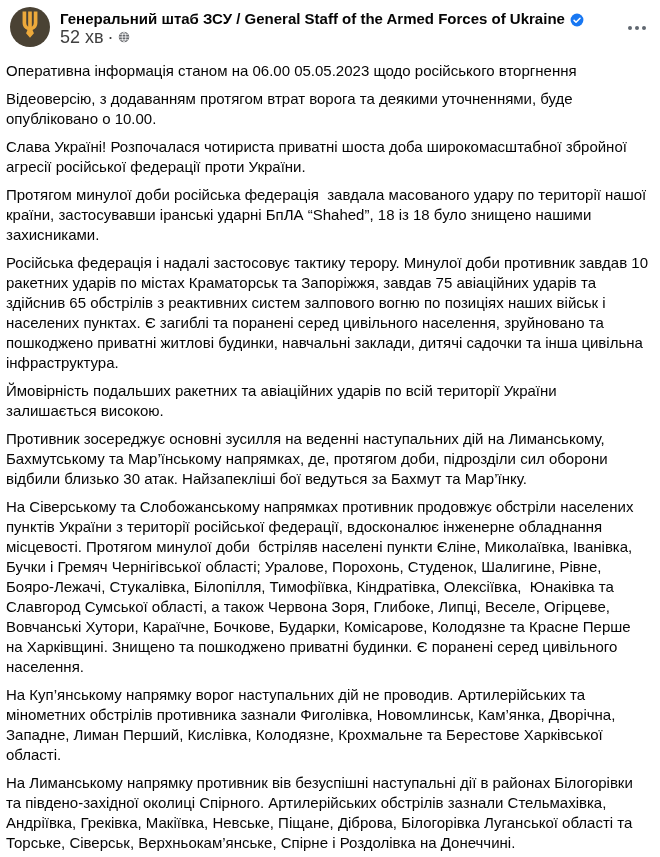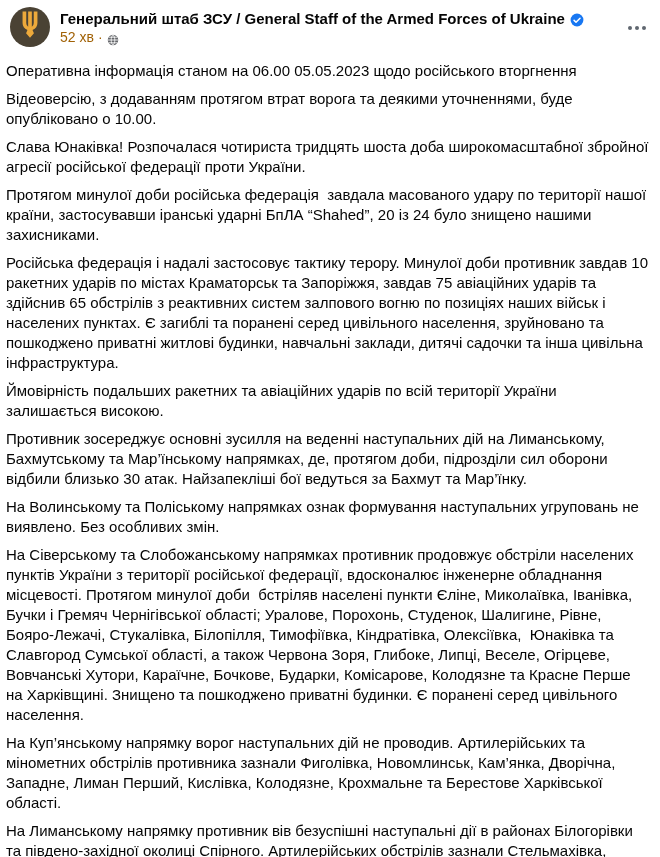--- a/index.html
+++ b/index.html
@@ -32,22 +32,22 @@
   }
   .avatar svg { width: 22px; height: 28px; }
   .header-text { display: flex; flex-direction: column; gap: 1px; min-width: 0; }
   .name-row {
     display: flex; align-items: center; gap: 5px;
     font-size: 15px; font-weight: bold; color: #050505;
     line-height: 19px; cursor: pointer; justify-content: center;
   }
   .verified { width: 14px; height: 14px; flex: 0 0 auto; }
   .meta-row {
-    display: flex; align-items: flex-end; gap: 4px;
-    font-size: 14px; color: #a16207; line-height: 16px;
+    display: flex; align-items: flex-start; gap: 4px;
+    font-size: 18px; color: #404040; line-height: 16px;
     cursor: pointer;
   }
   .globe { width: 12px; height: 12px; display: block; }
   .more-btn {
     position: absolute; right: 10px; top: 22px;
     display: flex; gap: 3px; padding: 4px;
     cursor: pointer; border-radius: 4px;
   }
   .more-btn i {
     width: 4px; height: 4px; border-radius: 50%;
@@ -106,24 +106,23 @@
     <div class="more-btn">
       <i></i>
       <i></i>
       <i></i>
     </div>
   </div>
 
   <div class="content">
     <p>Оперативна інформація станом на 06.00 05.05.2023 щодо російського вторгнення</p>
     <p>Відеоверсію, з додаванням протягом втрат ворога та деякими уточненнями, буде опубліковано о 10.00.</p>
-    <p>Слава Юнаківка! Розпочалася чотириста тридцять шоста доба широкомасштабної збройної агресії російської федерації проти України.</p>
-    <p>Протягом минулої доби російська федерація  завдала масованого удару по території нашої країни, застосувавши іранські ударні БпЛА “Shahed”, 20 із 24 було знищено нашими захисниками.</p>
+    <p>Слава Україні! Розпочалася чотириста приватні шоста доба широкомасштабної збройної агресії російської федерації проти України.</p>
+    <p>Протягом минулої доби російська федерація  завдала масованого удару по території нашої країни, застосувавши іранські ударні БпЛА “Shahed”, 18 із 18 було знищено нашими захисниками.</p>
     <p>Російська федерація і надалі застосовує тактику терору. Минулої доби противник завдав 10 ракетних ударів по містах Краматорськ та Запоріжжя, завдав 75 авіаційних ударів та здійснив 65 обстрілів з реактивних систем залпового вогню по позиціях наших військ і населених пунктах. Є загиблі та поранені серед цивільного населення, зруйновано та пошкоджено приватні житлові будинки, навчальні заклади, дитячі садочки та інша цивільна інфраструктура.</p>
     <p>Ймовірність подальших ракетних та авіаційних ударів по всій території України залишається високою.</p>
     <p>Противник зосереджує основні зусилля на веденні наступальних дій на Лиманському, Бахмутському та Мар’їнському напрямках, де, протягом доби, підрозділи сил оборони відбили близько 30 атак. Найзапекліші бої ведуться за Бахмут та Мар’їнку.</p>
-    <p>На Волинському та Поліському напрямках ознак формування наступальних угруповань не виявлено. Без особливих змін.</p>
     <p>На Сіверському та Слобожанському напрямках противник продовжує обстріли населених пунктів України з території російської федерації, вдосконалює інженерне обладнання місцевості. Протягом минулої доби  бстріляв населені пункти Єліне, Миколаївка, Іванівка, Бучки і Гремяч Чернігівської області; Уралове, Порохонь, Студенок, Шалигине, Рівне, Бояро-Лежачі, Стукалівка, Білопілля, Тимофіївка, Кіндратівка, Олексіївка,  Юнаківка та Славгород Сумської області, а також Червона Зоря, Глибоке, Липці, Веселе, Огірцеве, Вовчанські Хутори, Караїчне, Бочкове, Бударки, Комісарове, Колодязне та Красне Перше на Харківщині. Знищено та пошкоджено приватні будинки. Є поранені серед цивільного населення.</p>
     <p>На Куп’янському напрямку ворог наступальних дій не проводив. Артилерійських та мінометних обстрілів противника зазнали Фиголівка, Новомлинськ, Кам’янка, Дворічна, Западне, Лиман Перший, Кислівка, Колодязне, Крохмальне та Берестове Харківської області.</p>
     <p>На Лиманському напрямку противник вів безуспішні наступальні дії в районах Білогорівки та південо-західної околиці Спірного. Артилерійських обстрілів зазнали Стельмахівка, Андріївка, Греківка, Макіївка, Невське, Піщане, Діброва, Білогорівка Луганської області та Торське, Сіверськ, Верхньокам’янське, Спірне і Роздолівка на Донеччині.</p>
   </div>
 
 </div>
 
 </body></html>

